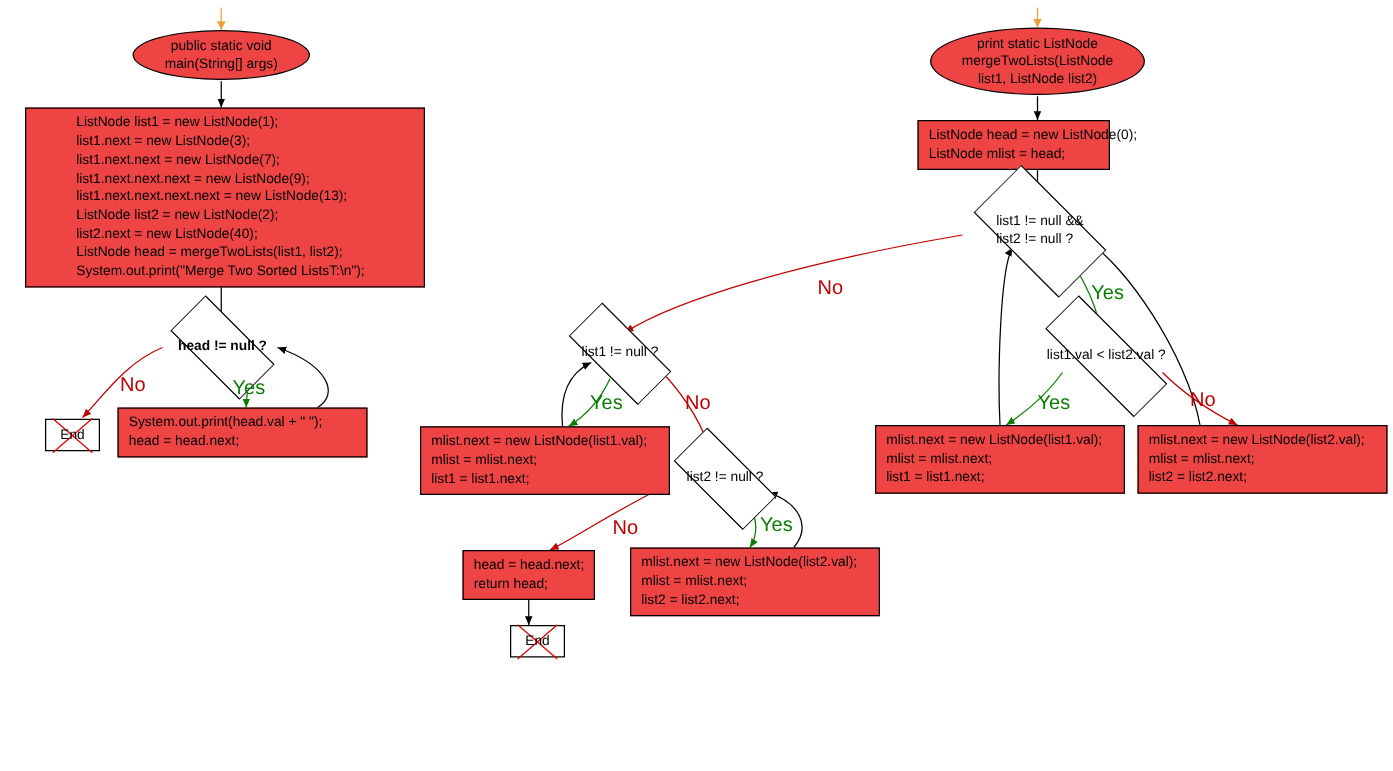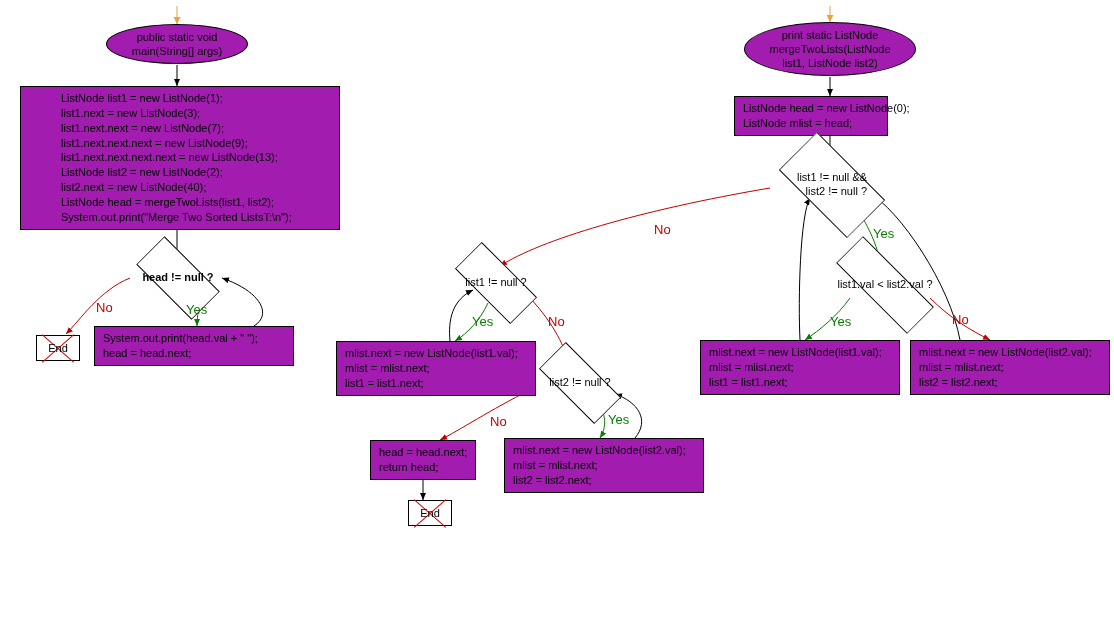--- a/index.html
+++ b/index.html
@@ -9,21 +9,21 @@
   width: 1114px;
   height: 617px;
   background: #ffffff;
   font-family: Arial, Helvetica, sans-serif;
   font-size: 11px;
   position: relative;
   overflow: hidden;
 }
 .node {
   position: absolute;
-  background: #a21caf;
+  background: #ef4444;
   text-align: center;
   white-space: pre;
   line-height: 1.3;
 }
 .ellipse {
   border: 1px solid #000;
   border-radius: 50%;
   display: flex;
   align-items: center;
   justify-content: center;
@@ -46,21 +46,21 @@
   width: 100%;
   height: 100%;
   border: 1px solid #000;
   transform: rotate(45deg) scaleX(0.65);
   background: #fff;
   z-index: 0;
 }
 .diamond .label {
   position: relative;
   z-index: 1;
-  text-align: right;
+  text-align: left;
   white-space: pre;
   line-height: 1.25;
 }
 .end {
   border: 1px solid #000;
   position: absolute;
   width: 44px;
   height: 26px;
   display: flex;
   align-items: center;
@@ -73,21 +73,21 @@
   width: 100%;
   height: 1px;
   background: #d00;
   top: 50%;
 }
 .end::before { transform: rotate(41deg); }
 .end::after { transform: rotate(-41deg); }
 .end span { position: relative; z-index: 2; font-size: 11px; }
 .edge-label {
   position: absolute;
-  font-size: 13px;
+  font-size: 16px;
   white-space: nowrap;
 }
 .yes { color: #0a7d00; }
 .no { color: #c00000; }
 svg.edges {
   position: absolute;
   left: 0; top: 0;
   width: 1114px;
   height: 617px;
   pointer-events: none;

